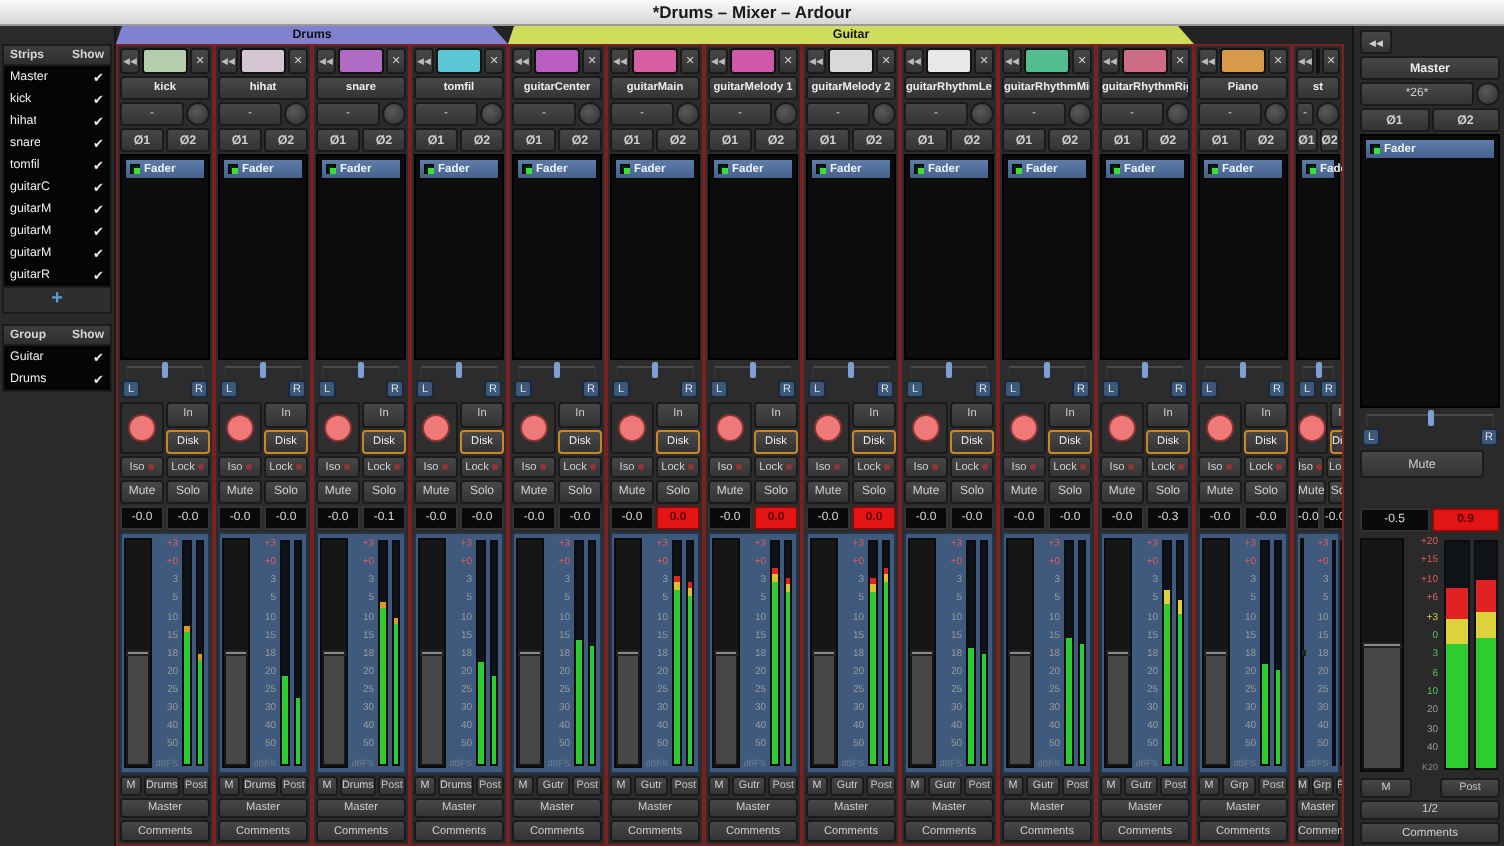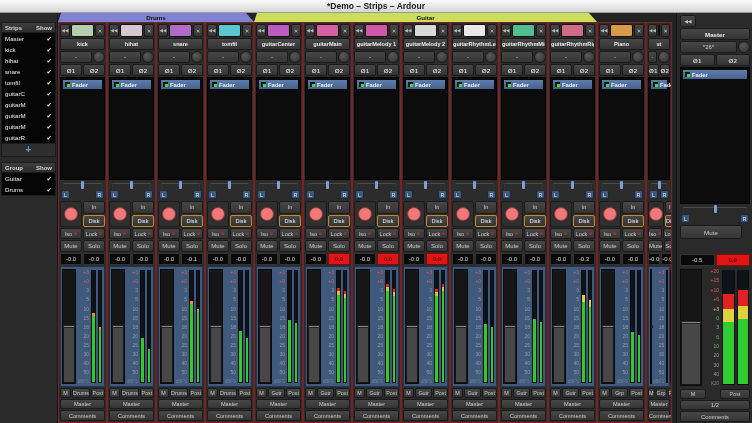--- a/index.html
+++ b/index.html
@@ -135,21 +135,21 @@
   .mbrow .mbtn { width:26px; font-size:5.4px; }
   .mbrow .postbtn { width:30px; font-size:5.4px; color:#b9c6b9; }
   .moutbtn { height:10px; font-size:5.8px; }
   .mcmtbtn { height:11px; font-size:5.8px; }
 </style>
 </head>
 <body>
 
 <div class="app">
   <div class="titlebar">
-    <span>*Demo – Strips – Ardour</span>
+    <span>*Drums – Mixer – Ardour</span>
   </div>
   <div class="main">
 
     <div class="sidebar">
       <div class="phead">
         <span>Strips</span>
         <span>Show</span>
       </div>
       <div class="list" id="strips-list">
           <div class="lrow">

